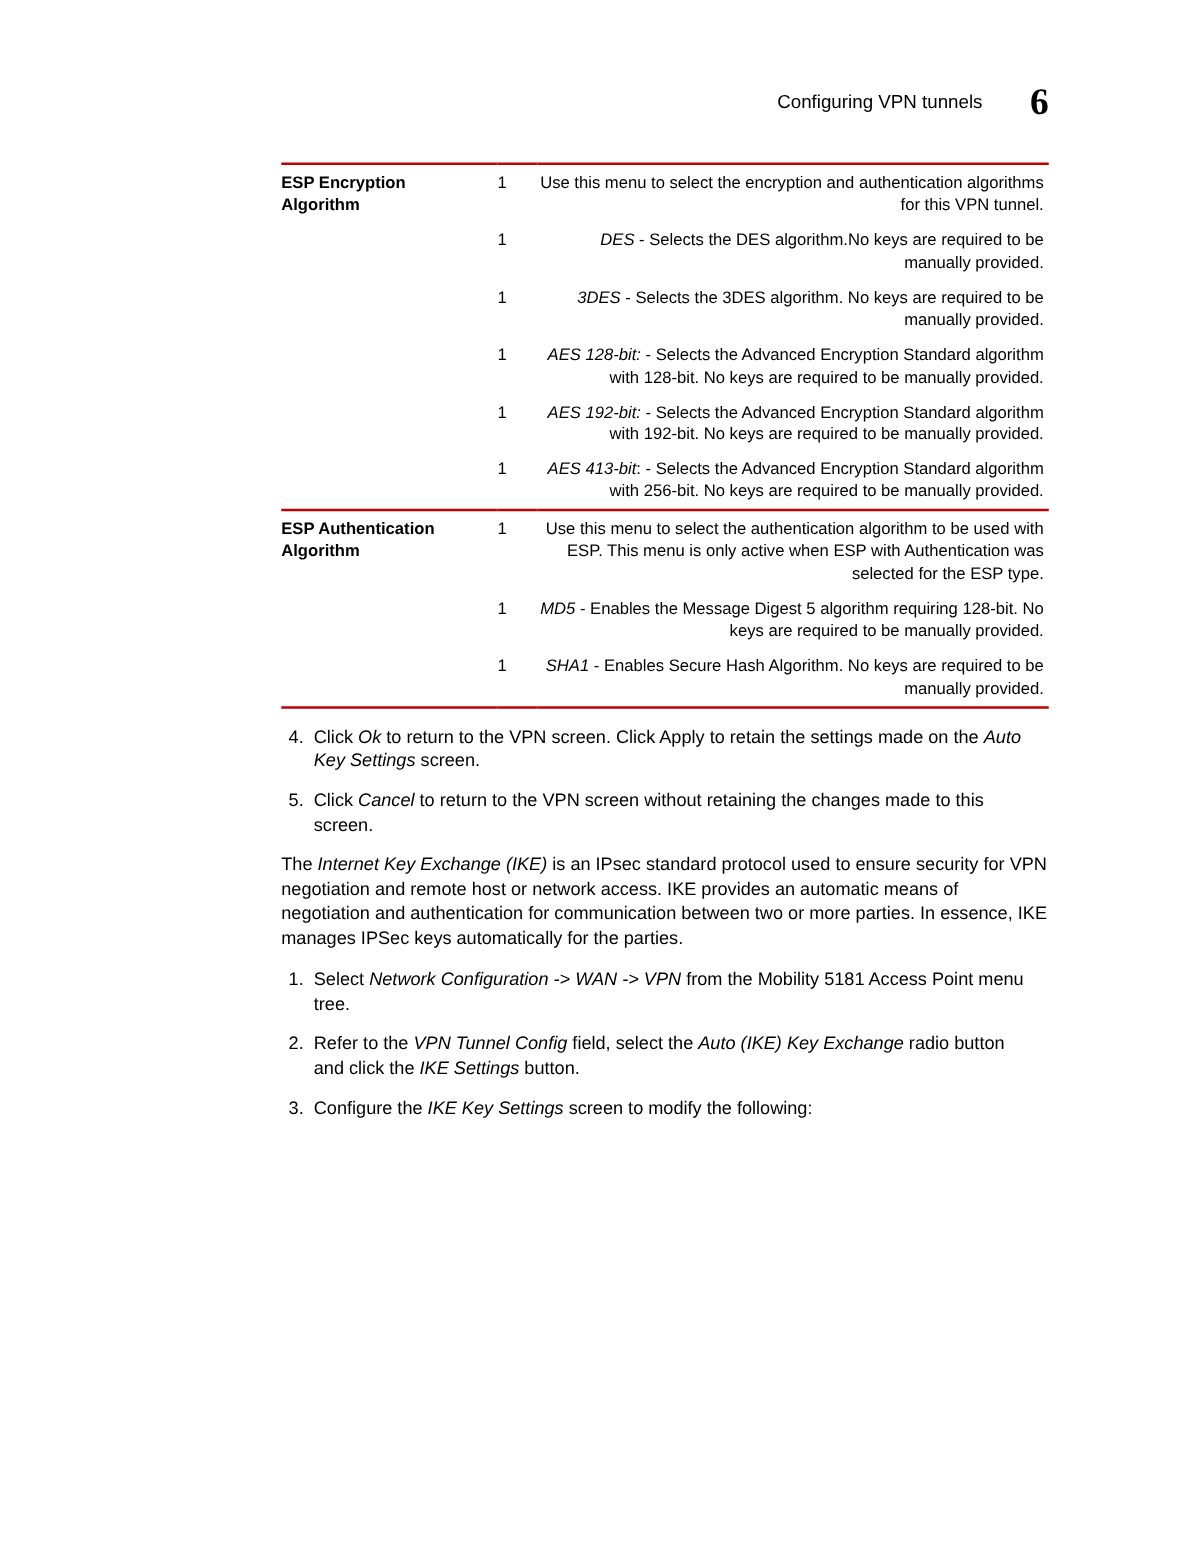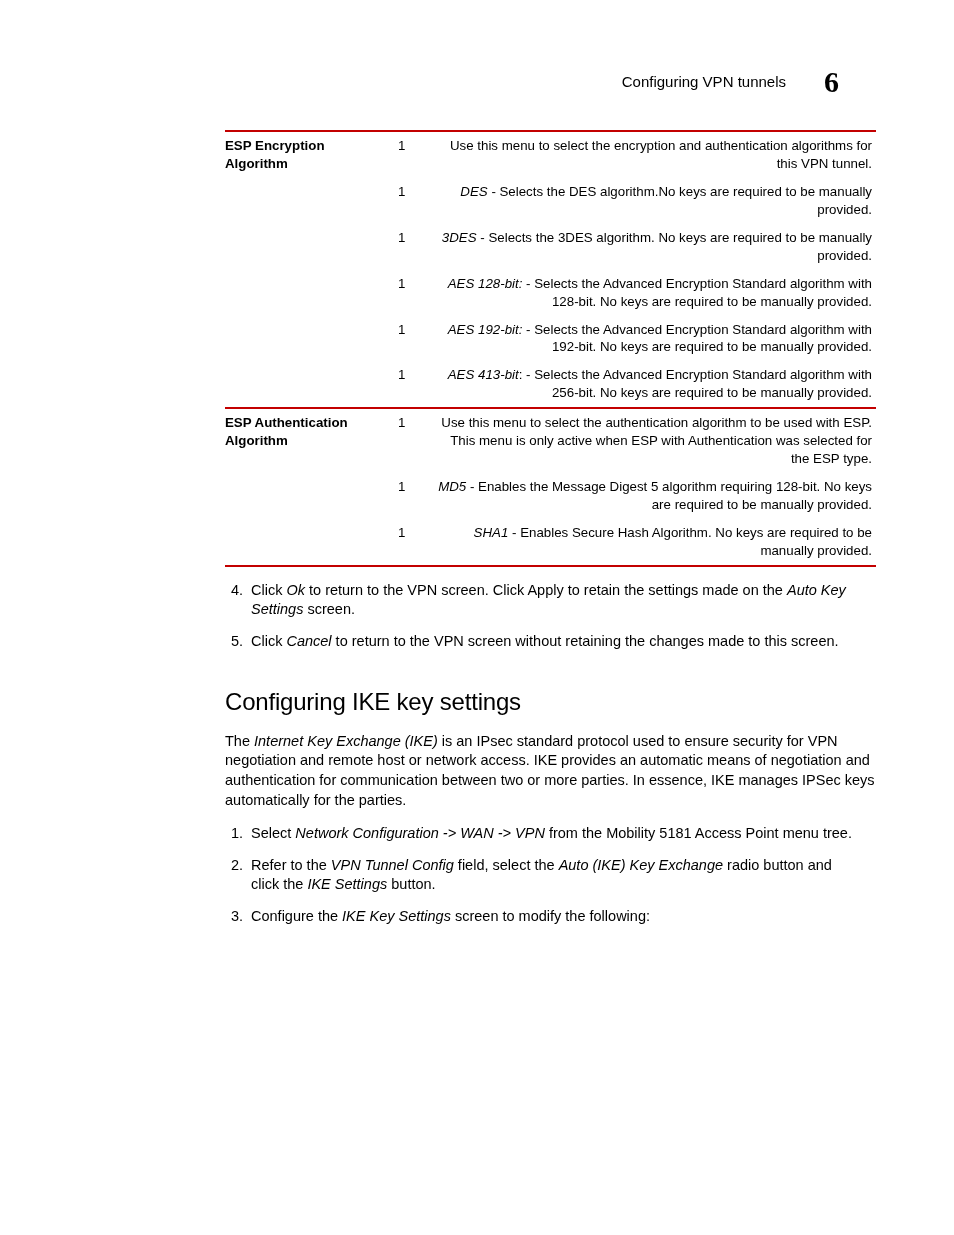--- a/index.html
+++ b/index.html
@@ -12,21 +12,21 @@
     font-family: Arial, Helvetica, sans-serif;
     color: #000;
     font-size: 14.5px;
     line-height: 1.35;
   }
   .page {
     position: relative;
     width: 954px;
     height: 1235px;
     box-sizing: border-box;
-    padding: 60px 78px 60px 225px;
+    padding: 60px 115px 60px 225px;
   }
   .running-head {
     position: absolute;
     top: 62px;
     right: 115px;
     display: flex;
     align-items: center;
     gap: 38px;
   }
   .running-head .title {
@@ -152,21 +152,20 @@
             <td class="desc"><span class="em">SHA1</span> - Enables Secure Hash Algorithm. No keys are required to be manually provided.</td>
           </tr>
         </tbody>
     </table>
 
     <ol class="steps" start="4">
         <li>Click <span class="em">Ok</span> to return to the VPN screen. Click Apply to retain the settings made on the <span class="em">Auto Key Settings</span> screen.</li>
         <li>Click <span class="em">Cancel</span> to return to the VPN screen without retaining the changes made to this screen.</li>
       </ol>
 
-    <h2 class="sec">Configuring IKE key settings</h2>
 
     <p class="para">The <span class="em">Internet Key Exchange (IKE)</span> is an IPsec standard protocol used to ensure security for VPN negotiation and remote host or network access. IKE provides an automatic means of negotiation and authentication for communication between two or more parties. In essence, IKE manages IPSec keys automatically for the parties.</p>
 
 
     <ol class="steps">
         <li>Select <span class="em">Network Configuration -&gt; WAN -&gt; VPN</span> from the Mobility 5181 Access Point menu tree.</li>
         <li>Refer to the <span class="em">VPN Tunnel Config</span> field, select the <span class="em">Auto (IKE) Key Exchange</span> radio button and click the <span class="em">IKE Settings</span> button.</li>
         <li>Configure the <span class="em">IKE Key Settings</span> screen to modify the following:</li>
       </ol>
 

